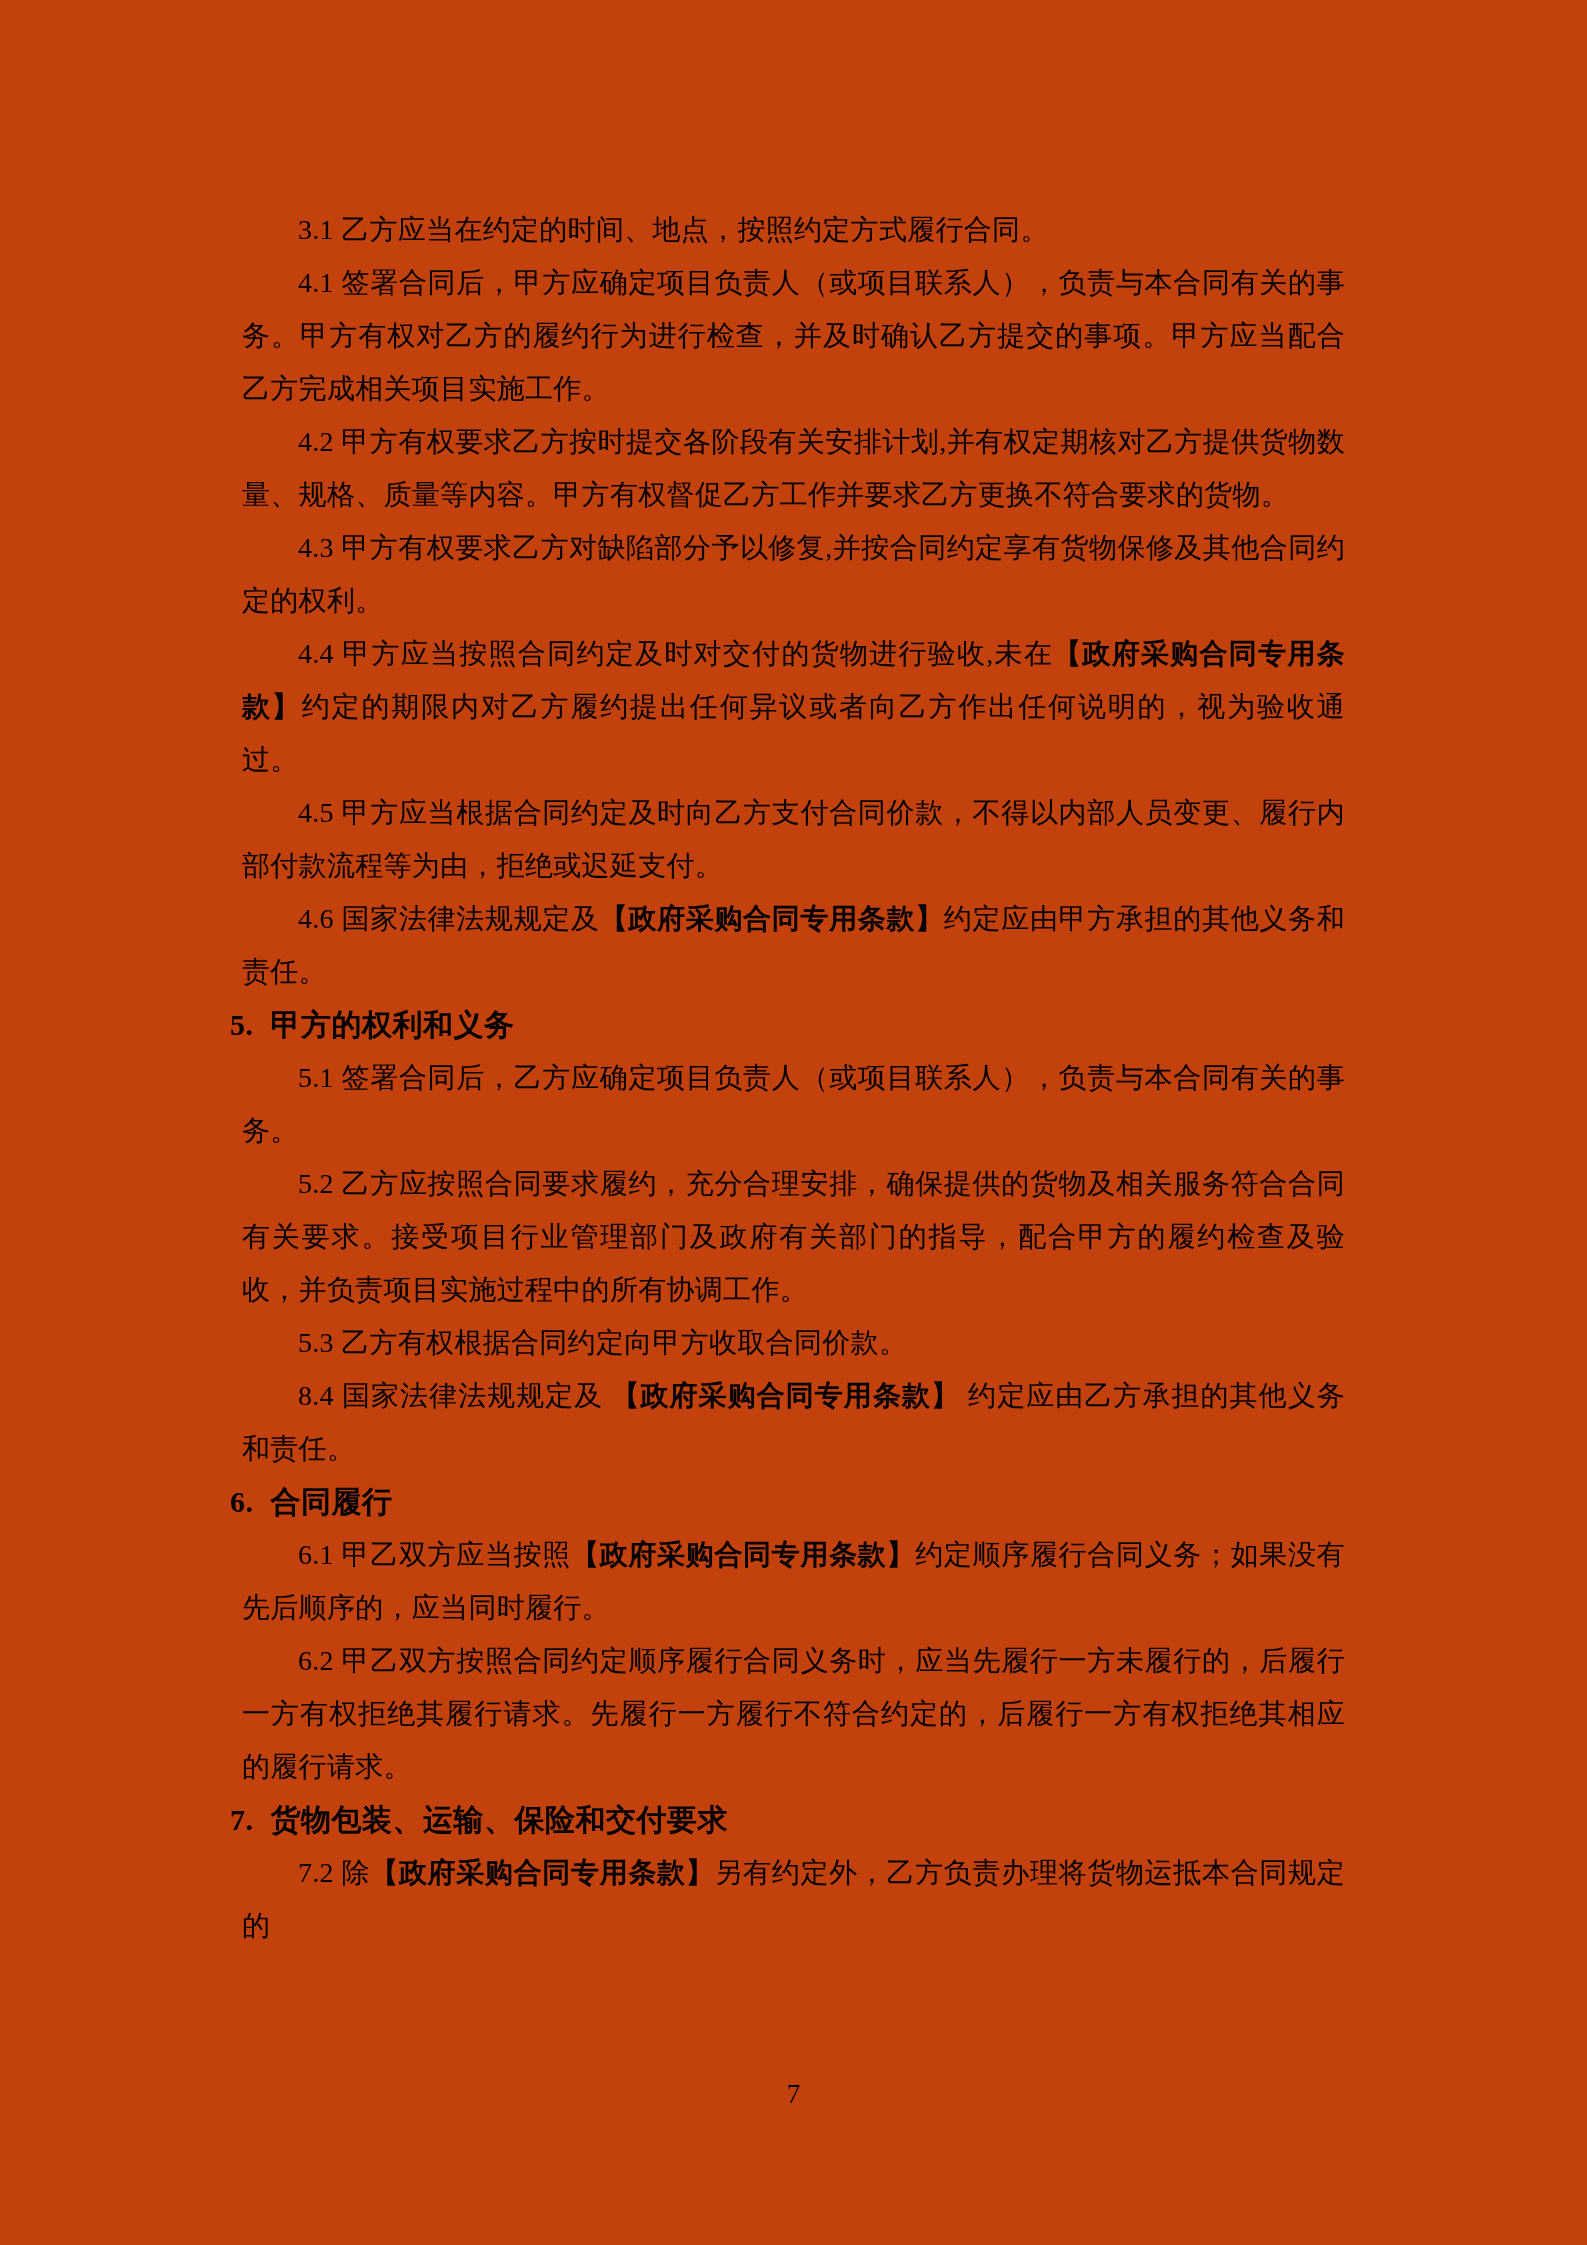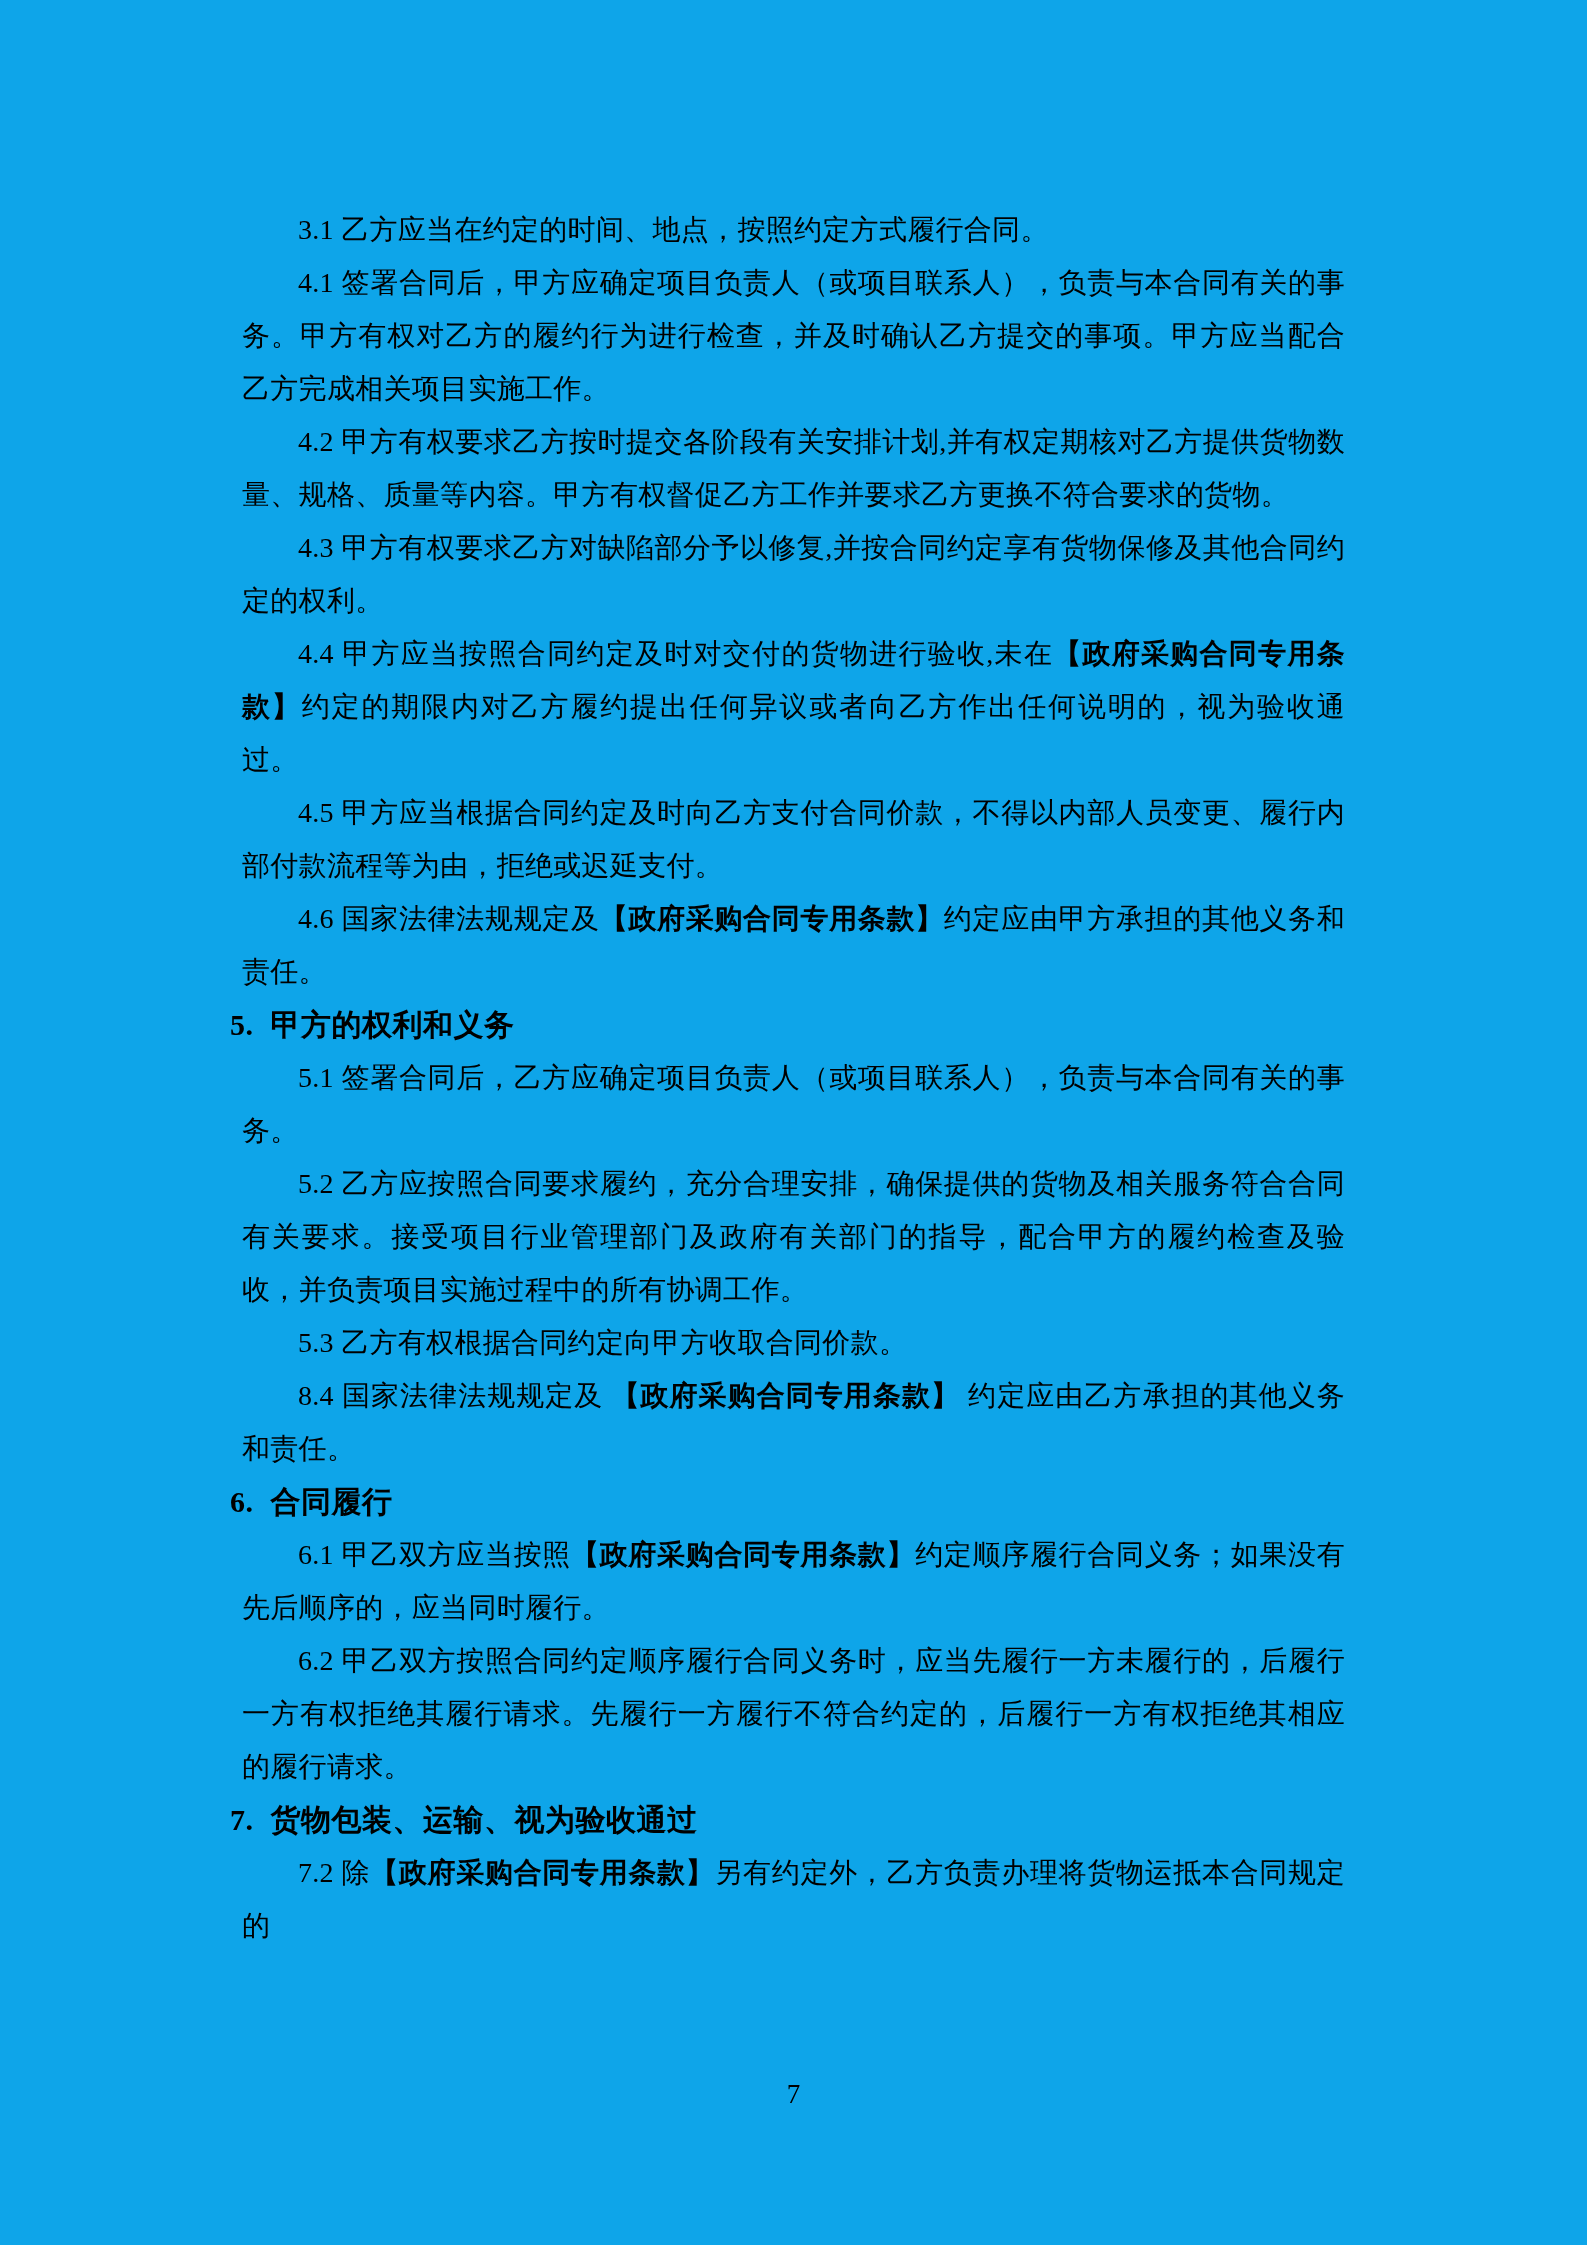--- a/index.html
+++ b/index.html
@@ -8,21 +8,21 @@
     height: 2245px;
     background: #ffffff;
     position: relative;
     overflow: hidden;
     font-family: "Liberation Serif", "DejaVu Serif", serif;
     color: #000000;
   }
   .page {
     position: absolute;
     inset: 0;
-    background: #0ea5e9;
+    background: #c2410c;
     text-decoration: underline;
   }
   .text-area {
     position: absolute;
     left: 242px;
     top: 203px;
     width: 1103px;
   }
   p.para {
     margin: 0;
@@ -64,19 +64,19 @@
       <p class="para"><span>4.5 甲方应当根据合同约定及时向乙方支付合同价款，不得以内部人员变更、履行内部付款流程等为由，拒绝或迟延支付。</span></p>
       <p class="para"><span>4.6 国家法律法规规定及</span><b>【政府采购合同专用条款】</b><span>约定应由甲方承担的其他义务和责任。</span></p>
       <h2 class="hd"><span class="hd-num">5.</span><span class="hd-title">甲方的权利和义务</span></h2>
       <p class="para"><span>5.1 签署合同后，乙方应确定项目负责人（或项目联系人），负责与本合同有关的事务。</span></p>
       <p class="para"><span>5.2 乙方应按照合同要求履约，充分合理安排，确保提供的货物及相关服务符合合同有关要求。接受项目行业管理部门及政府有关部门的指导，配合甲方的履约检查及验收，并负责项目实施过程中的所有协调工作。</span></p>
       <p class="para"><span>5.3 乙方有权根据合同约定向甲方收取合同价款。</span></p>
       <p class="para"><span>8.4 国家法律法规规定及 </span><b>【政府采购合同专用条款】</b><span> 约定应由乙方承担的其他义务和责任。</span></p>
       <h2 class="hd"><span class="hd-num">6.</span><span class="hd-title">合同履行</span></h2>
       <p class="para"><span>6.1 甲乙双方应当按照</span><b>【政府采购合同专用条款】</b><span>约定顺序履行合同义务；如果没有先后顺序的，应当同时履行。</span></p>
       <p class="para"><span>6.2 甲乙双方按照合同约定顺序履行合同义务时，应当先履行一方未履行的，后履行一方有权拒绝其履行请求。先履行一方履行不符合约定的，后履行一方有权拒绝其相应的履行请求。</span></p>
-      <h2 class="hd"><span class="hd-num">7.</span><span class="hd-title">货物包装、运输、视为验收通过</span></h2>
+      <h2 class="hd"><span class="hd-num">7.</span><span class="hd-title">货物包装、运输、保险和交付要求</span></h2>
       <p class="para"><span>7.2 除</span><b>【政府采购合同专用条款】</b><span>另有约定外，乙方负责办理将货物运抵本合同规定的</span></p>
     </div>
   <div class="footer">
     <span>7</span>
   </div>
 </div>
 
 </body></html>

